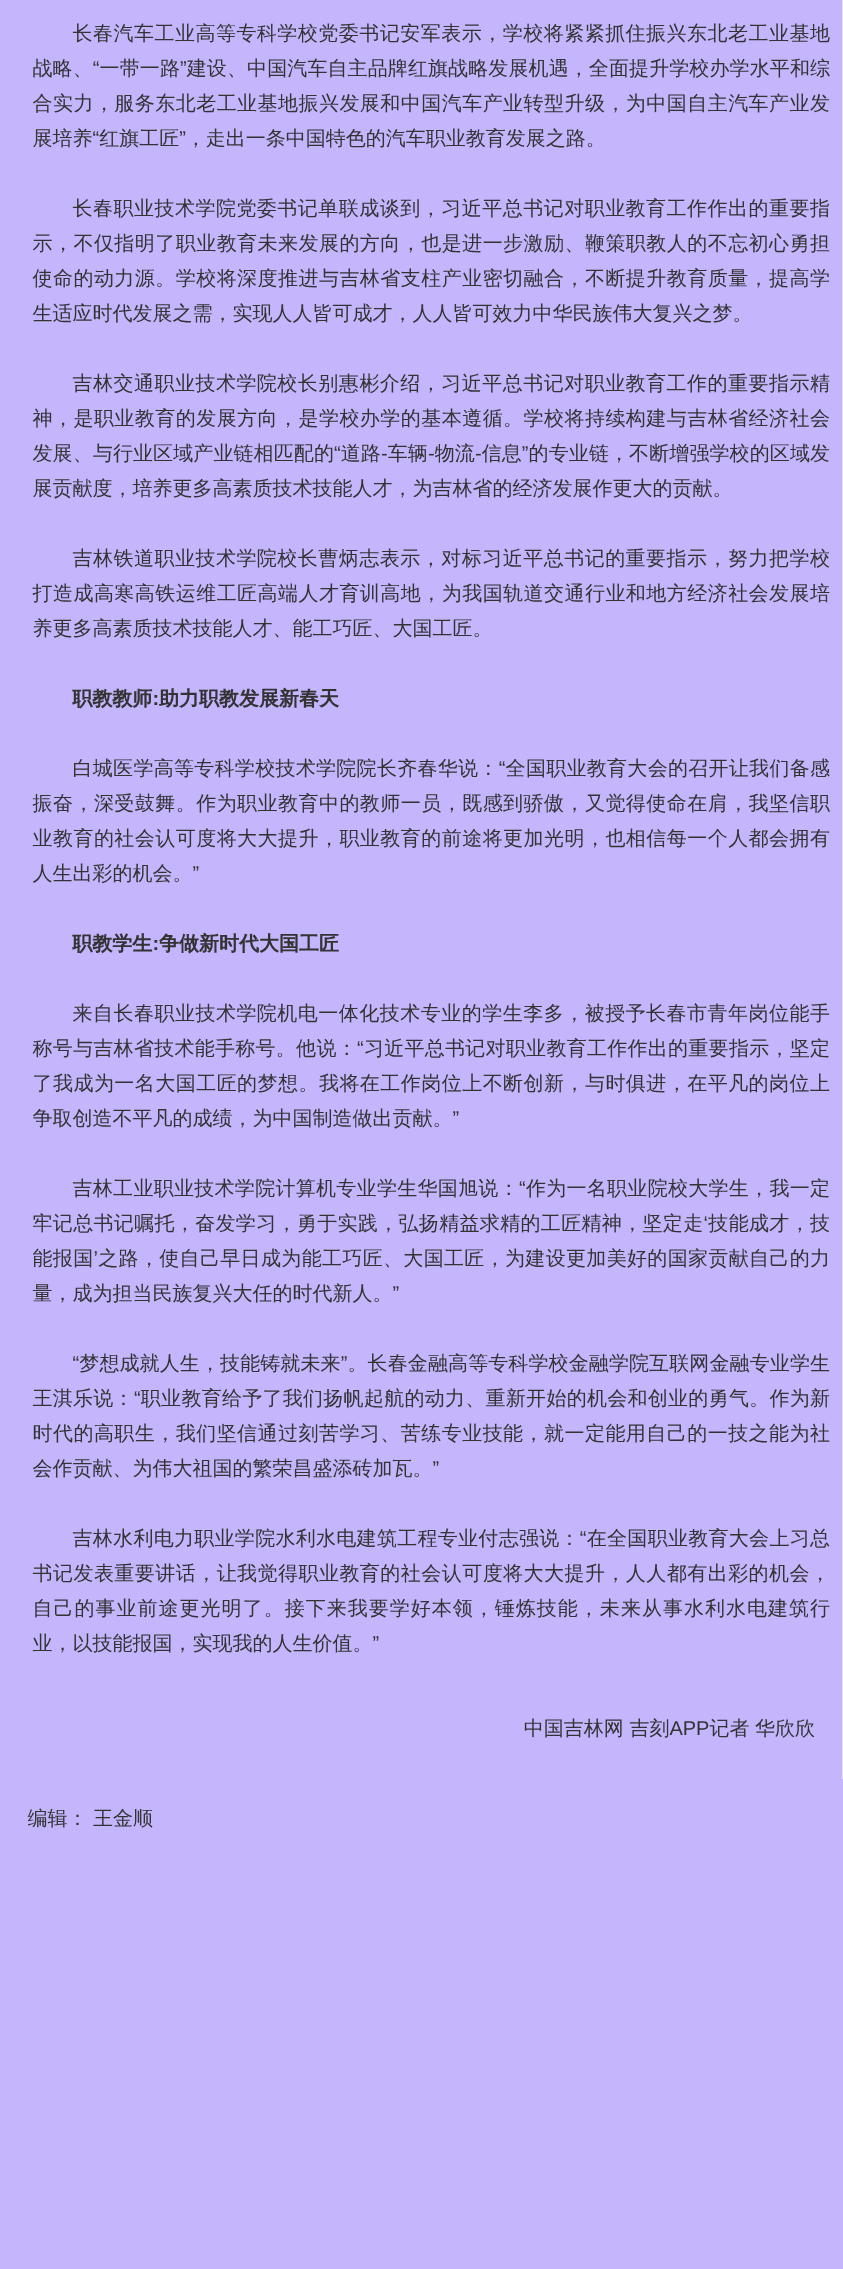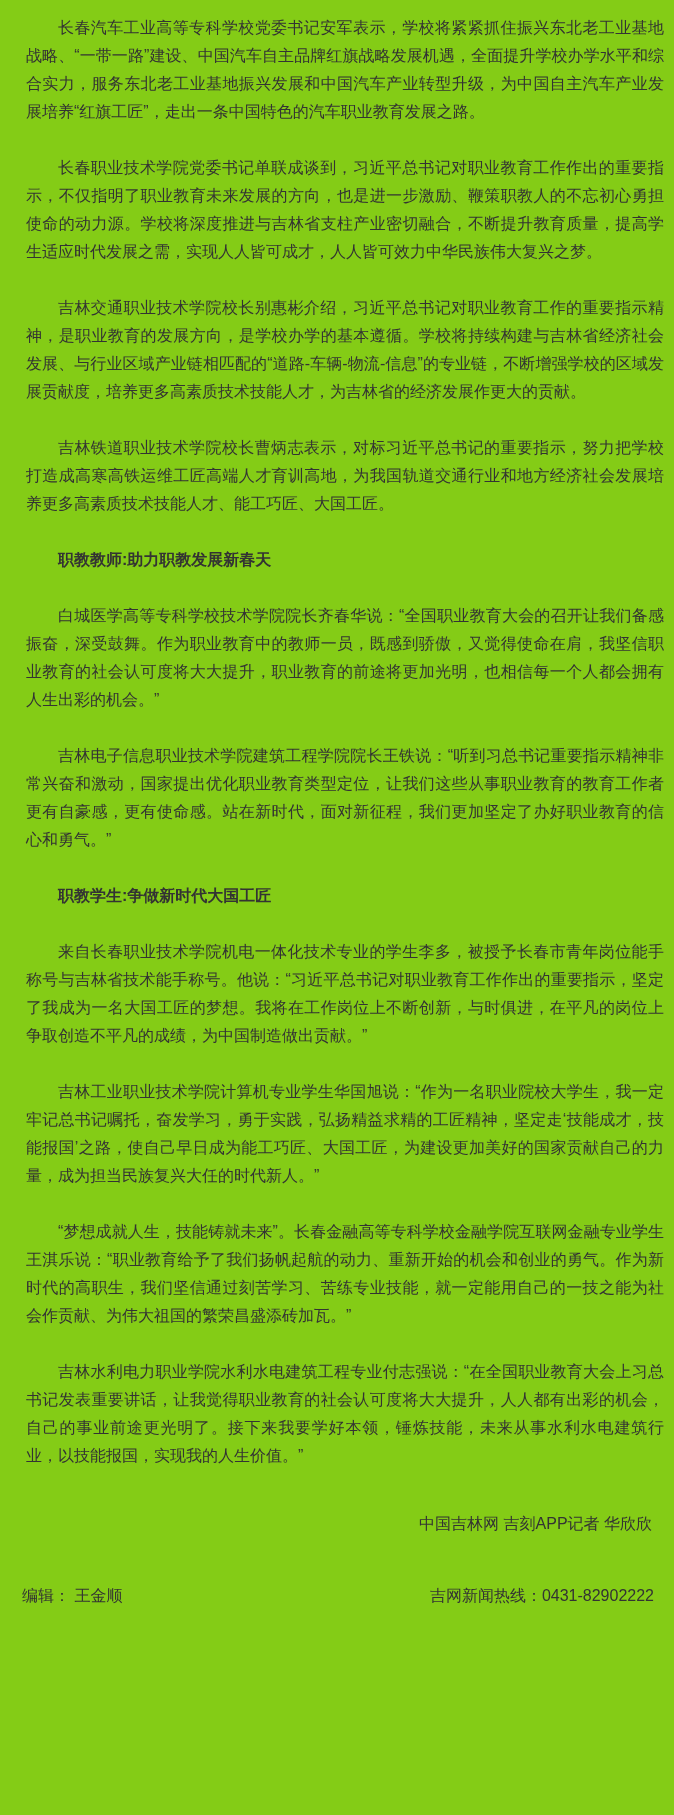--- a/index.html
+++ b/index.html
@@ -6,21 +6,21 @@
     margin: 0;
     padding: 0;
     background: #ffffff;
     font-family: "Liberation Sans", sans-serif;
   }
   .page {
     position: relative;
     width: 674px;
     height: 1815px;
     box-sizing: border-box;
-    background: #84cc16;
+    background: #c4b5fd;
     color: #333333;
     overflow: hidden;
   }
   .article-body {
     padding: 14px 10px 0 26px;
   }
   .block {
     font-size: 16px;
     line-height: 28px;
     margin: 28px 0;
@@ -60,26 +60,24 @@
 <body>
 
 <div class="page">
   <div class="article-body">
       <p class="block paragraph">长春汽车工业高等专科学校党委书记安军表示，学校将紧紧抓住振兴东北老工业基地战略、“一带一路”建设、中国汽车自主品牌红旗战略发展机遇，全面提升学校办学水平和综合实力，服务东北老工业基地振兴发展和中国汽车产业转型升级，为中国自主汽车产业发展培养“红旗工匠”，走出一条中国特色的汽车职业教育发展之路。</p>
       <p class="block paragraph">长春职业技术学院党委书记单联成谈到，习近平总书记对职业教育工作作出的重要指示，不仅指明了职业教育未来发展的方向，也是进一步激励、鞭策职教人的不忘初心勇担使命的动力源。学校将深度推进与吉林省支柱产业密切融合，不断提升教育质量，提高学生适应时代发展之需，实现人人皆可成才，人人皆可效力中华民族伟大复兴之梦。</p>
       <p class="block paragraph">吉林交通职业技术学院校长别惠彬介绍，习近平总书记对职业教育工作的重要指示精神，是职业教育的发展方向，是学校办学的基本遵循。学校将持续构建与吉林省经济社会发展、与行业区域产业链相匹配的“道路-车辆-物流-信息”的专业链，不断增强学校的区域发展贡献度，培养更多高素质技术技能人才，为吉林省的经济发展作更大的贡献。</p>
       <p class="block paragraph">吉林铁道职业技术学院校长曹炳志表示，对标习近平总书记的重要指示，努力把学校打造成高寒高铁运维工匠高端人才育训高地，为我国轨道交通行业和地方经济社会发展培养更多高素质技术技能人才、能工巧匠、大国工匠。</p>
       <p class="block heading">职教教师:助力职教发展新春天</p>
       <p class="block paragraph">白城医学高等专科学校技术学院院长齐春华说：“全国职业教育大会的召开让我们备感振奋，深受鼓舞。作为职业教育中的教师一员，既感到骄傲，又觉得使命在肩，我坚信职业教育的社会认可度将大大提升，职业教育的前途将更加光明，也相信每一个人都会拥有人生出彩的机会。”</p>
-      <p class="block paragraph">吉林电子信息职业技术学院建筑工程学院院长王铁说：“听到习总书记重要指示精神非常兴奋和激动，国家提出优化职业教育类型定位，让我们这些从事职业教育的教育工作者更有自豪感，更有使命感。站在新时代，面对新征程，我们更加坚定了办好职业教育的信心和勇气。”</p>
       <p class="block heading">职教学生:争做新时代大国工匠</p>
       <p class="block paragraph">来自长春职业技术学院机电一体化技术专业的学生李多，被授予长春市青年岗位能手称号与吉林省技术能手称号。他说：“习近平总书记对职业教育工作作出的重要指示，坚定了我成为一名大国工匠的梦想。我将在工作岗位上不断创新，与时俱进，在平凡的岗位上争取创造不平凡的成绩，为中国制造做出贡献。”</p>
       <p class="block paragraph">吉林工业职业技术学院计算机专业学生华国旭说：“作为一名职业院校大学生，我一定牢记总书记嘱托，奋发学习，勇于实践，弘扬精益求精的工匠精神，坚定走‘技能成才，技能报国’之路，使自己早日成为能工巧匠、大国工匠，为建设更加美好的国家贡献自己的力量，成为担当民族复兴大任的时代新人。”</p>
       <p class="block paragraph">“梦想成就人生，技能铸就未来”。长春金融高等专科学校金融学院互联网金融专业学生王淇乐说：“职业教育给予了我们扬帆起航的动力、重新开始的机会和创业的勇气。作为新时代的高职生，我们坚信通过刻苦学习、苦练专业技能，就一定能用自己的一技之能为社会作贡献、为伟大祖国的繁荣昌盛添砖加瓦。”</p>
       <p class="block paragraph">吉林水利电力职业学院水利水电建筑工程专业付志强说：“在全国职业教育大会上习总书记发表重要讲话，让我觉得职业教育的社会认可度将大大提升，人人都有出彩的机会，自己的事业前途更光明了。接下来我要学好本领，锤炼技能，未来从事水利水电建筑行业，以技能报国，实现我的人生价值。”</p>
       <p class="block signature first-signature">中国吉林网 吉刻APP记者 华欣欣</p>
     </div>
 
   <div class="footer-row">
     <span>编辑： 王金顺</span>
-    <span>吉网新闻热线：0431-82902222</span>
   </div>
 </div>
 
 </body></html>

